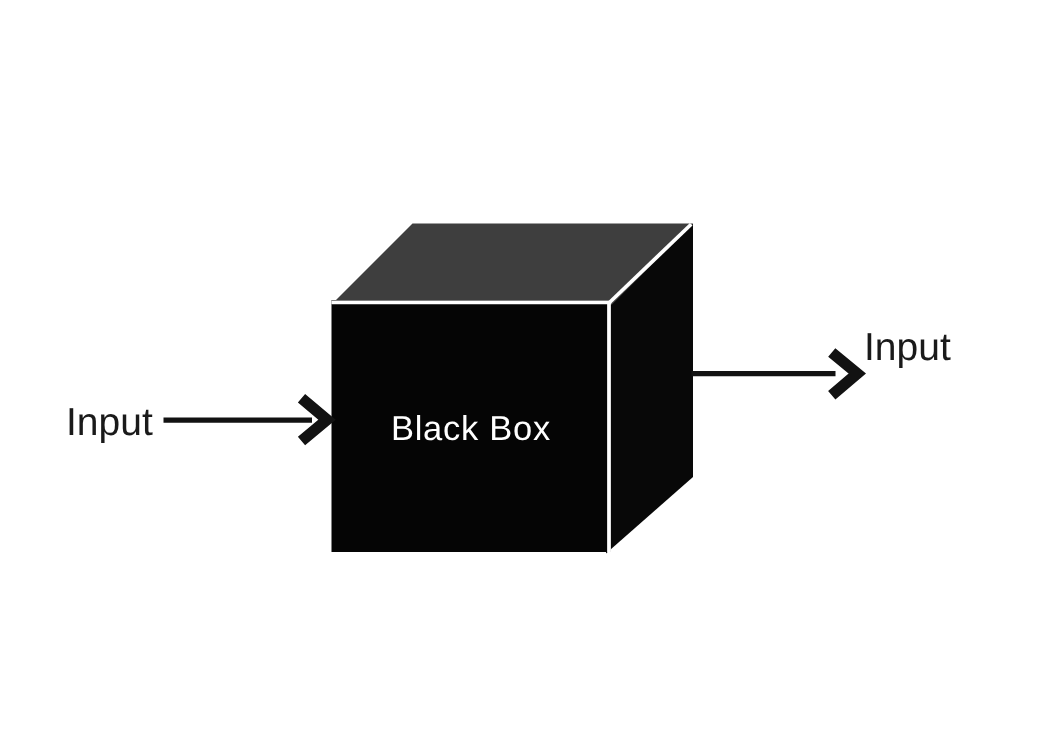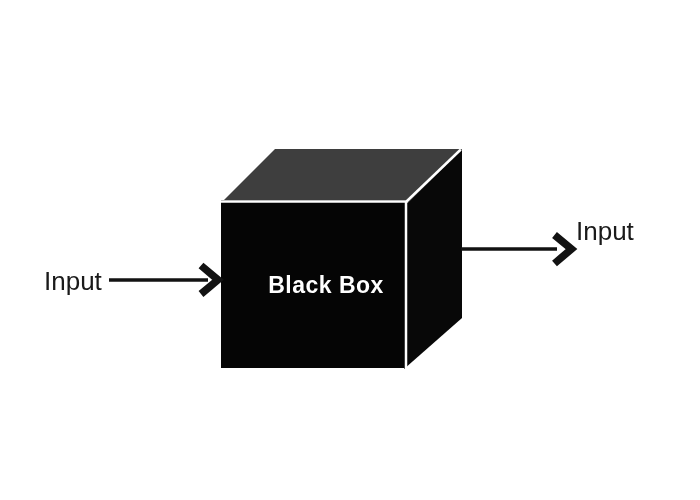--- a/index.html
+++ b/index.html
@@ -40,23 +40,22 @@
   .box-face-label {
     position: absolute;
     left: 221px;
     top: 202px;
     width: 186px;
     height: 166px;
     display: flex;
     align-items: center;
     justify-content: center;
     font-size: 23px;
-    font-weight: bold;
+    font-weight: normal;
     letter-spacing: 0.5px;
-    padding-left: 12px;
   }
 </style>
 </head>
 <body>
 
 <div class="stage" style="background: rgb(255, 255, 255);">
 
   <svg class="diagram-svg" viewBox="0 0 700 500" xmlns="http://www.w3.org/2000/svg">
 
     <polygon points="404,202 462,149 462,318 404,369" fill="#080808"></polygon>

